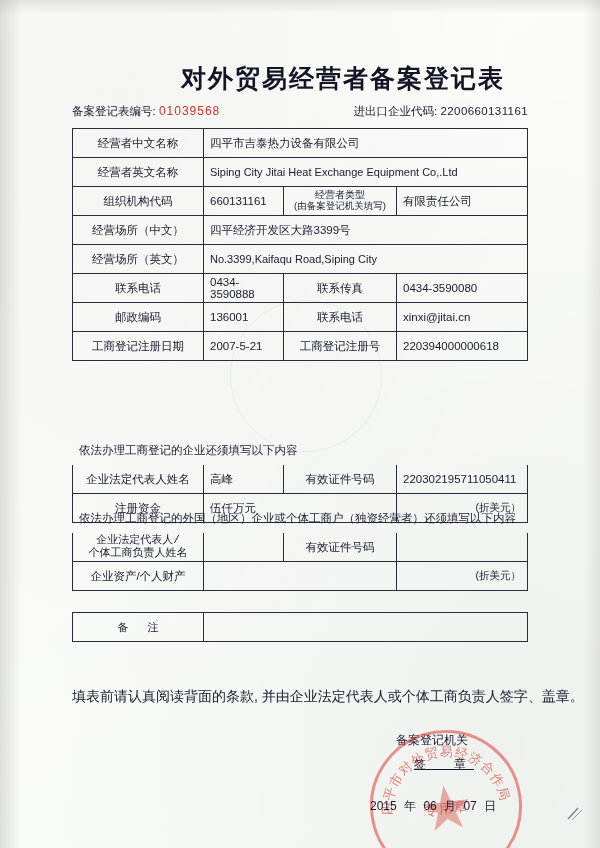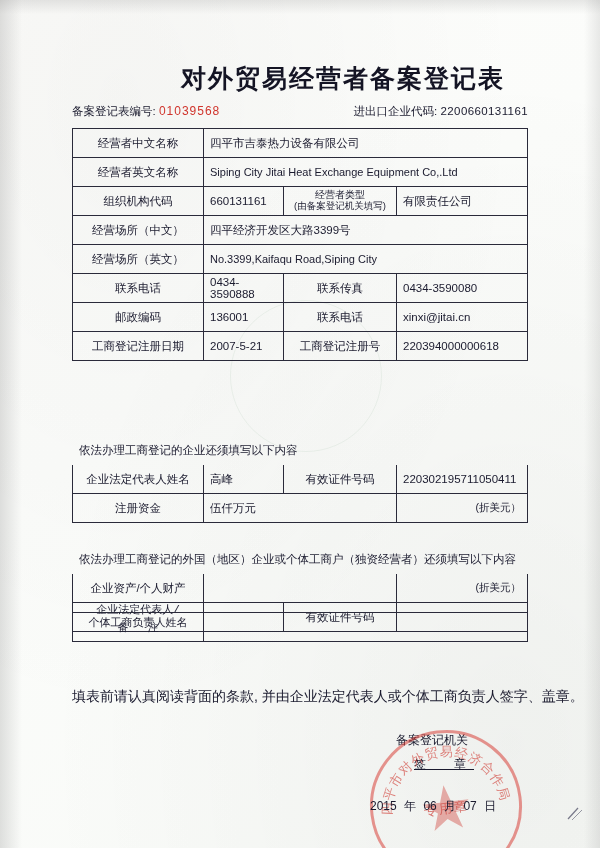--- a/index.html
+++ b/index.html
@@ -358,40 +358,40 @@
           <td class="val2">220302195711050411</td>
         </tr>
         <tr>
           <td class="lbl">注册资金</td>
           <td class="val" colspan="2">伍仟万元</td>
           <td class="currency">(折美元）</td>
         </tr>
       </tbody>
     </table>
 
-    <table class="main" style="top:544px;">
+    <table class="main" style="top:503px;">
       <tbody>
         <tr>
           <td class="notecell" colspan="4">依法办理工商登记的外国（地区）企业或个体工商户（独资经营者）还须填写以下内容</td>
-        </tr>
-        <tr>
-          <td class="lbl">企业资产/个人财产</td>
-          <td class="val" colspan="2"></td>
-          <td class="currency">(折美元）</td>
         </tr>
         <tr>
           <td class="lbl tall">
             <span class="twoline">
               <span class="l1" style="font-size:11px">企业法定代表人/</span>
               <span class="l1" style="font-size:11px">个体工商负责人姓名</span>
             </span>
           </td>
           <td class="val tall"></td>
           <td class="lbl2 tall">有效证件号码</td>
           <td class="val2 tall"></td>
+        </tr>
+        <tr>
+          <td class="lbl">企业资产/个人财产</td>
+          <td class="val" colspan="2"></td>
+          <td class="currency">(折美元）</td>
         </tr>
       </tbody>
     </table>
 
     <table class="main" style="top:612px;">
       <tbody>
         <tr>
           <td class="remark-lbl remark">备　注</td>
           <td class="val remark" colspan="3"></td>
         </tr>

